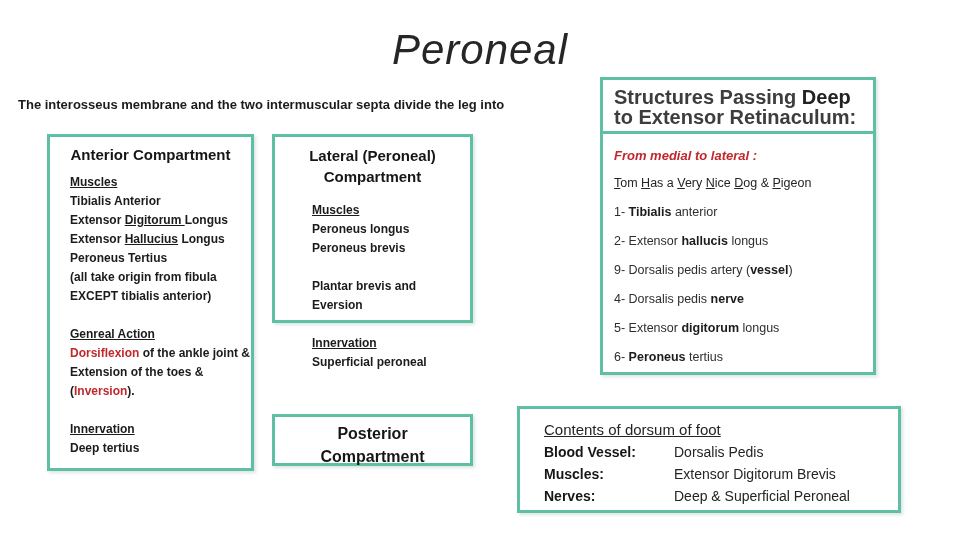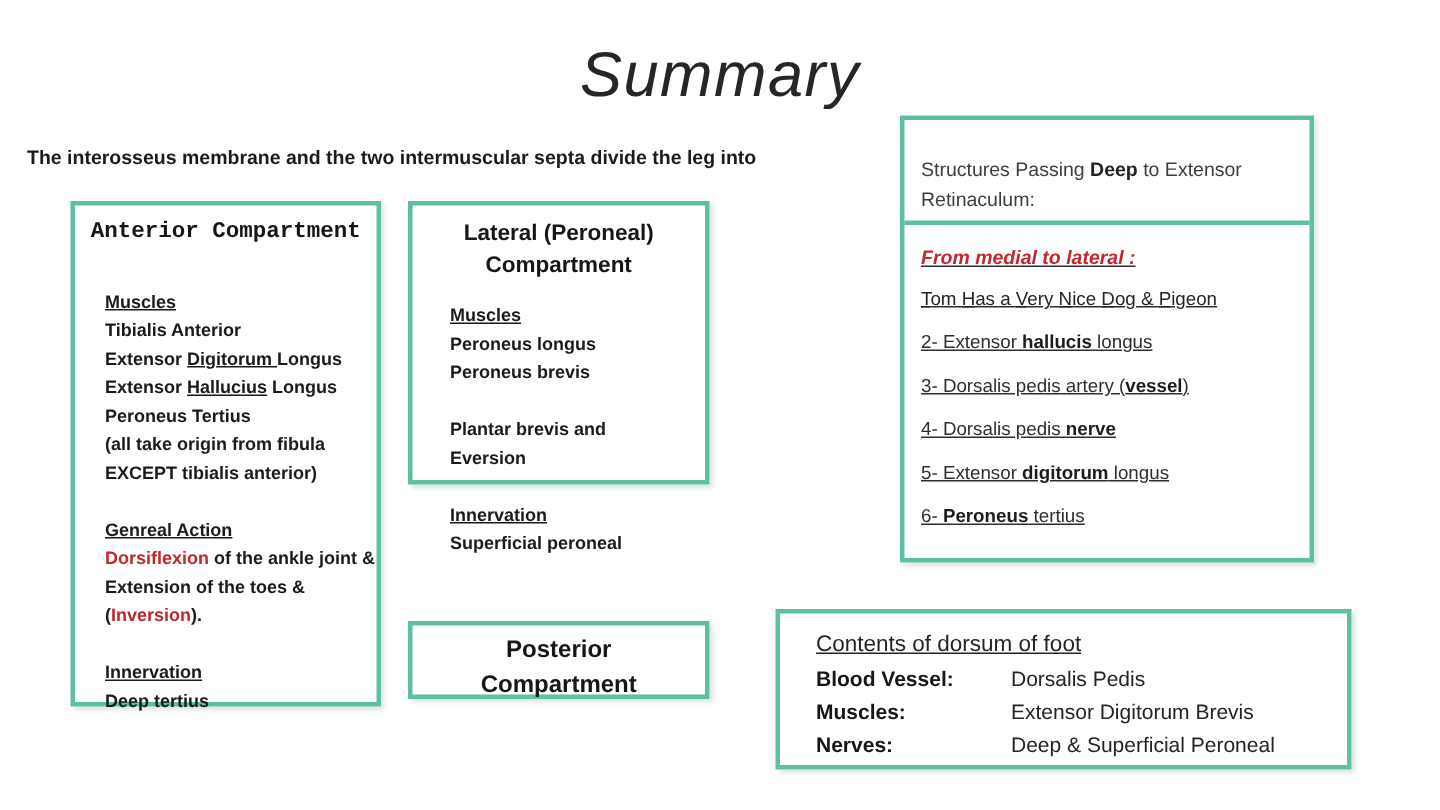--- a/index.html
+++ b/index.html
@@ -20,50 +20,50 @@
     position:absolute;background:#fff;border:3px solid var(--border,#5fbfa5);
     box-sizing:border-box;box-shadow:2px 2px 3px rgba(60,110,95,.18);
   }
   .box-title{font-size:15px;font-weight:700;text-align:center;line-height:20px;color:#161616;}
   .cmp-body{font-size:12px;font-weight:700;line-height:19px;color:#1b1b1b;margin-left:11px;}
   .line{white-space:nowrap;}
   .u{text-decoration:underline;}
   .red{color:var(--red,#c0282d);font-weight:700;}
   .gap{height:19px;}
   .anterior{left:47px;top:134px;width:207px;height:337px;padding:8px 9px 0;}
-  .lateral{left:272px;top:134px;width:201px;height:189px;padding:8px 14px 0;}
+  .lateral{left:272px;top:134px;width:201px;height:189px;padding:8px 26px 0;}
   .posterior{left:272px;top:414px;width:201px;height:52px;padding:5px 4px 0;}
   .posterior .box-title{font-size:16px;line-height:23px;}
-  .anterior .box-title{margin-bottom:27px;font-family:Liberation Mono, monospace;}
+  .anterior .box-title{margin-bottom:8px;}
   .lateral .box-title{line-height:21px;}
   .lateral .cmp-body{margin-top:14px;}
   .action-par{white-space:normal;width:192px;}
   .ret{left:600px;top:77px;width:276px;height:298px;padding:0;}
   .ret-header{
     padding:7px 11px 0;height:44px;border-bottom:3px solid var(--border,#5fbfa5);
-    font-size:13px;line-height:20px;color:#3d3d3d;font-weight:400;margin-top:16px;
+    font-size:20px;line-height:20px;color:#3d3d3d;font-weight:700;
   }
   .ret-header b{color:#222;}
-  .ret-body{padding:6px 11px 0;font-size:12.5px;color:#2e2e2e;text-decoration:underline;}
+  .ret-body{padding:6px 11px 0;font-size:12.5px;color:#2e2e2e;}
   .ret-order{height:29px;line-height:31px;font-size:13px;font-style:italic;white-space:nowrap;}
   .ret-mnemonic{height:29px;line-height:29px;white-space:nowrap;color:#242424;}
   .ret-item{height:29px;line-height:29px;white-space:nowrap;}
   .ret-item b,.ret-mnemonic b{color:#1c1c1c;}
   .dorsum{left:517px;top:406px;width:384px;height:107px;padding:10px 24px 0;}
   .dorsum-title{font-size:15px;font-weight:400;line-height:22px;color:#242424;}
   .dorsum-row{line-height:22px;font-size:14px;white-space:nowrap;}
   .dorsum-label{display:inline-block;width:130px;font-weight:700;color:#161616;}
   .dorsum-value{font-weight:400;color:#242424;}
 </style>
 </head>
 <body style="--border: #5fbfa5; --red: #c0282d;">
 
 <div class="slide">
 
-  <div class="slide-title">Summary</div>
+  <div class="slide-title">Peroneal</div>
   <div class="subtitle">The interosseus membrane and the two intermuscular septa divide the leg into</div>
 
   <div class="box anterior">
     <div class="box-title">Anterior Compartment</div>
     <div class="cmp-body">
       <div class="line"><span class="u">Muscles</span></div>
       <div class="line">Tibialis Anterior</div>
       <div class="line"><span>Extensor </span><span class="u">Digitorum </span><span>Longus</span></div>
       <div class="line"><span>Extensor </span><span class="u">Hallucius</span><span> Longus</span></div>
       <div class="line">Peroneus Tertius</div>
@@ -101,22 +101,23 @@
       <div>Posterior</div>
       <div>Compartment</div>
     </div>
   </div>
 
   <div class="box ret">
     <div class="ret-header"><span>Structures Passing </span><b>Deep</b><span> to Extensor Retinaculum:</span></div>
     <div class="ret-body">
       <div class="ret-order red">From medial to lateral :</div>
       <div class="ret-mnemonic"><span class="u">T</span><span>om </span><span class="u">H</span><span>as a </span><span class="u">V</span><span>ery </span><span class="u">N</span><span>ice </span><span class="u">D</span><span>og &amp; </span><span class="u">P</span><span>igeon</span></div>
+      <div class="ret-item"><span>1- </span><b>Tibialis</b><span> anterior</span></div>
       <div class="ret-item"><span>2- Extensor </span><b>hallucis</b><span> longus</span></div>
-      <div class="ret-item"><span>3- Dorsalis pedis artery (</span><b>vessel</b><span>)</span></div>
+      <div class="ret-item"><span>9- Dorsalis pedis artery (</span><b>vessel</b><span>)</span></div>
       <div class="ret-item"><span>4- Dorsalis pedis </span><b>nerve</b><span></span></div>
       <div class="ret-item"><span>5- Extensor </span><b>digitorum</b><span> longus</span></div>
       <div class="ret-item"><span>6- </span><b>Peroneus</b><span> tertius</span></div>
     </div>
   </div>
 
   <div class="box dorsum">
     <div class="dorsum-title"><span class="u">Contents of dorsum of foot</span></div>
     <div class="dorsum-row"><span class="dorsum-label">Blood Vessel:</span><span class="dorsum-value">Dorsalis Pedis</span></div>
     <div class="dorsum-row"><span class="dorsum-label">Muscles:</span><span class="dorsum-value">Extensor Digitorum Brevis</span></div>

